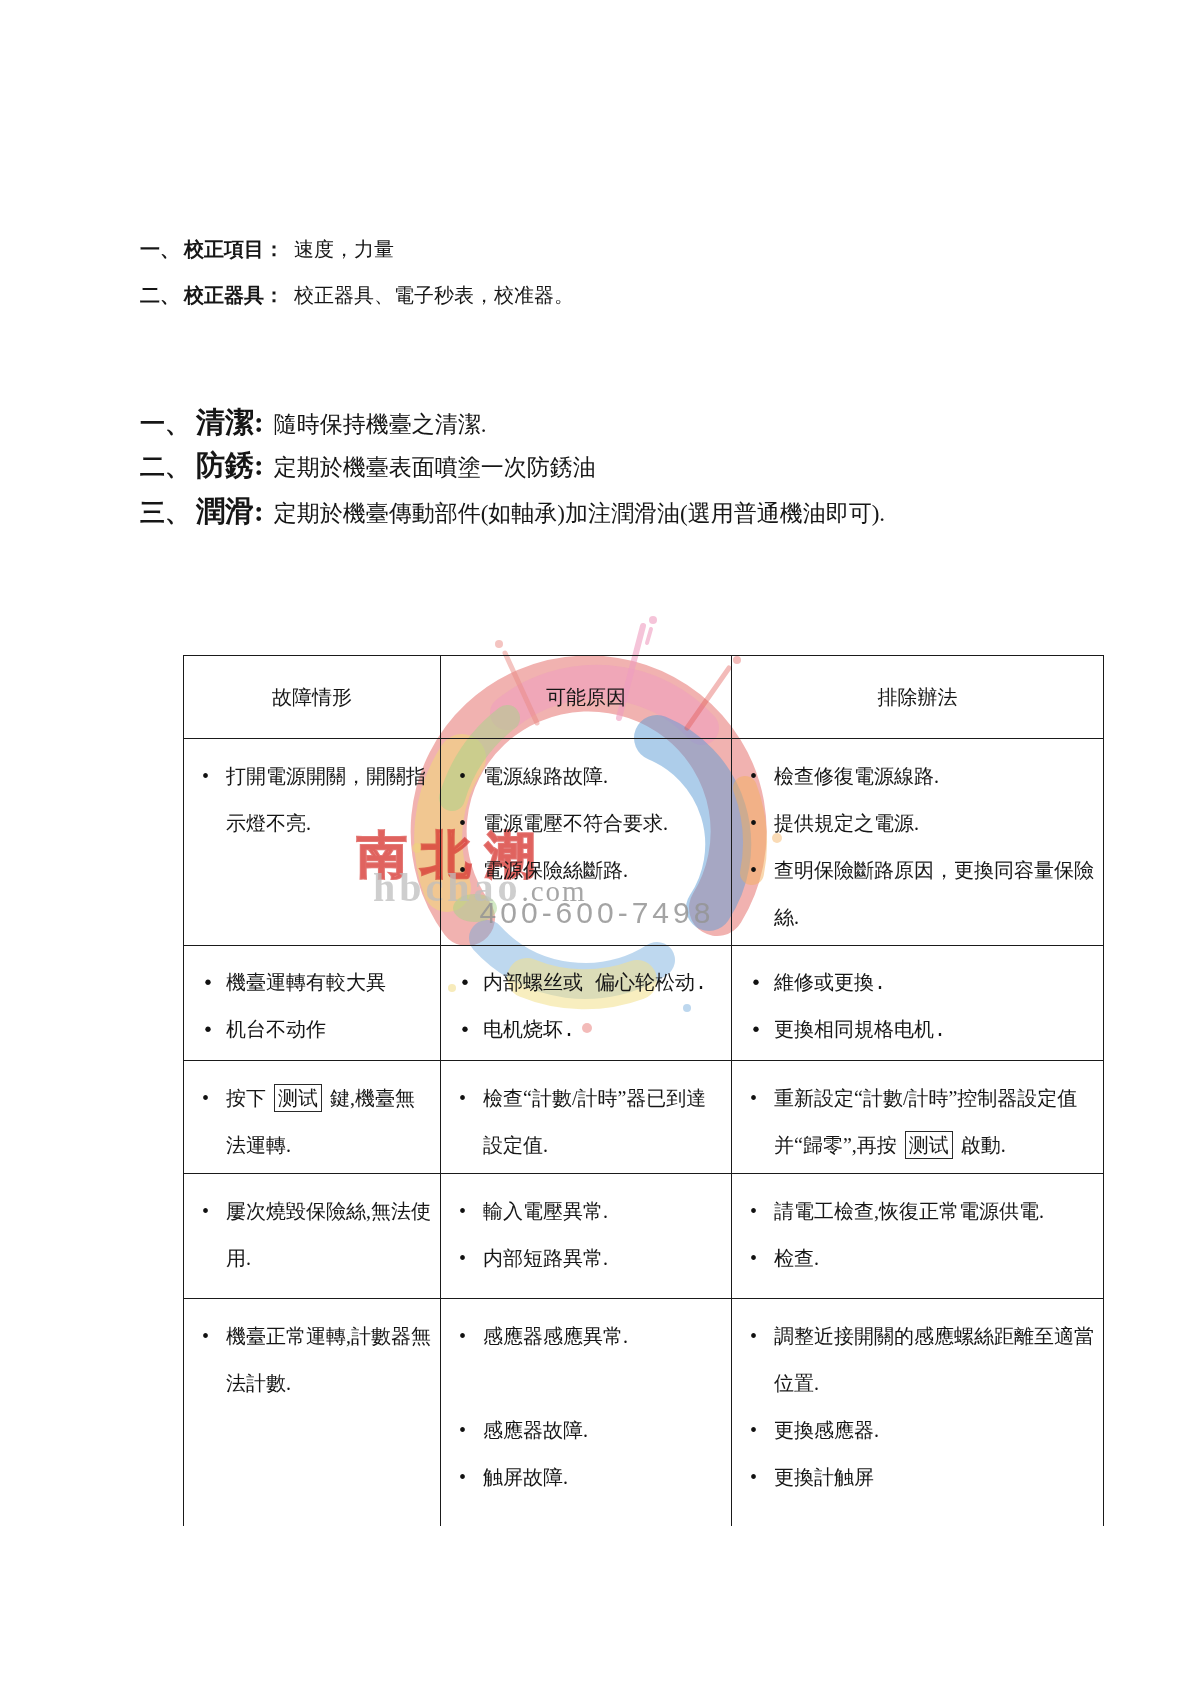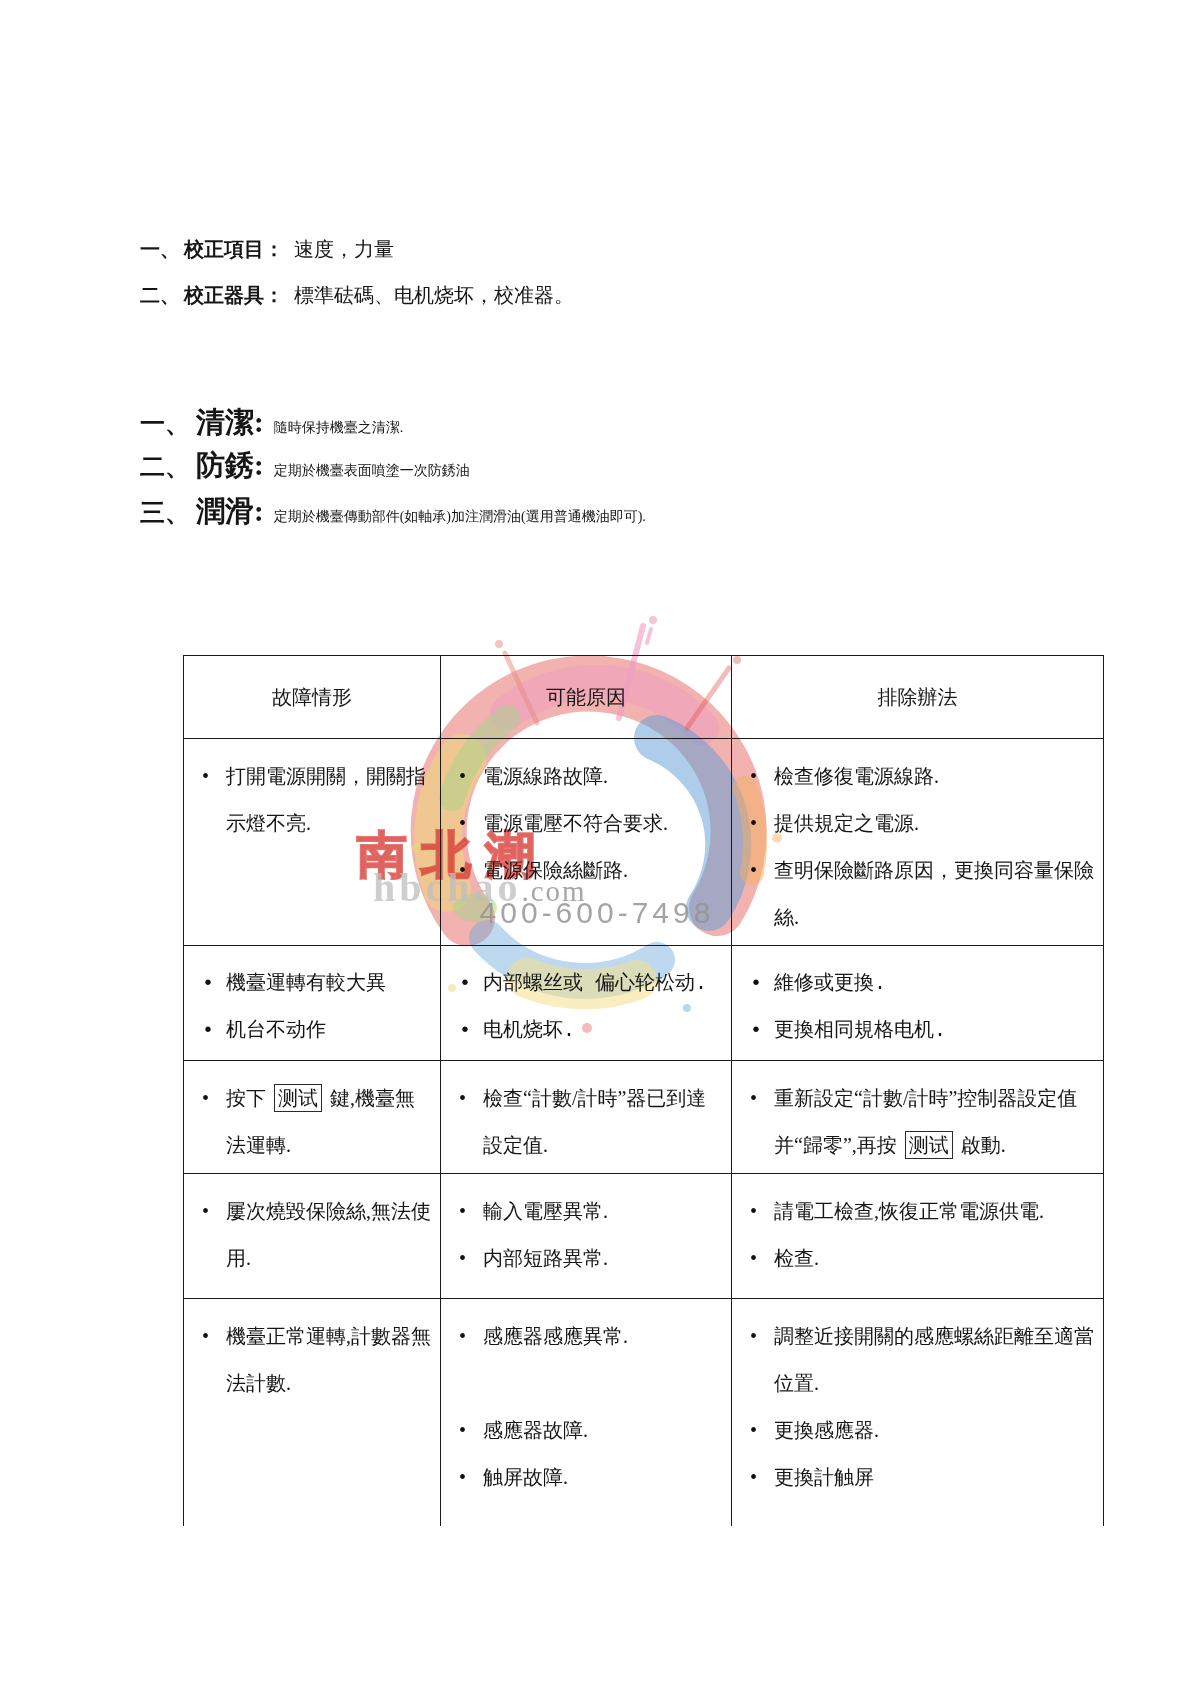--- a/index.html
+++ b/index.html
@@ -15,21 +15,21 @@
   .cal-line{position:absolute;left:140px;white-space:nowrap;font-size:20px;}
   .cal-line .num,.cal-line .lbl{font-weight:bold;}
   .cal-line .lbl{margin-left:4px;}
   .cal-line .txt{margin-left:10px;}
   #cal1{top:236px;}
   #cal2{top:282px;}
   
   .mnt-line{position:absolute;left:140px;white-space:nowrap;}
   .mnt-line .num{font-weight:bold;font-size:25px;}
   .mnt-line .lbl{font-weight:bold;font-size:29px;margin-left:6px;}
-  .mnt-line .txt{font-size:14px;margin-left:10px;}
+  .mnt-line .txt{font-size:23px;margin-left:10px;}
   #mnt1{top:403px;}
   #mnt2{top:446px;}
   #mnt3{top:492px;}
   
   .watermark{position:absolute;left:357px;top:608px;width:480px;height:450px;z-index:0;pointer-events:none;}
   .watermark svg{position:absolute;left:0;top:0;}
   .wm-brand{
     position:absolute;left:0;top:214px;width:480px;
     font-size:50px;font-weight:bold;letter-spacing:14px;
     color:rgba(222,66,60,0.34);
@@ -84,21 +84,21 @@
 </style>
 </head>
 <body>
 
 <div class="page">
 
   <div class="cal-line" id="cal1">
     <span class="num">一、</span><span class="lbl">校正項目：</span><span class="txt">速度，力量</span>
   </div>
   <div class="cal-line" id="cal2">
-    <span class="num">二、</span><span class="lbl">校正器具：</span><span class="txt">標準砝碼、电机烧坏，校准器。</span>
+    <span class="num">二、</span><span class="lbl">校正器具：</span><span class="txt">校正器具、電子秒表，校准器。</span>
   </div>
 
   <div class="mnt-line" id="mnt1">
     <span class="num">一、</span><span class="lbl">清潔:</span><span class="txt">隨時保持機臺之清潔.</span>
   </div>
   <div class="mnt-line" id="mnt2">
     <span class="num">二、</span><span class="lbl">防銹:</span><span class="txt">定期於機臺表面噴塗一次防銹油</span>
   </div>
   <div class="mnt-line" id="mnt3">
     <span class="num">三、</span><span class="lbl">潤滑:</span><span class="txt">定期於機臺傳動部件(如軸承)加注潤滑油(選用普通機油即可).</span>

